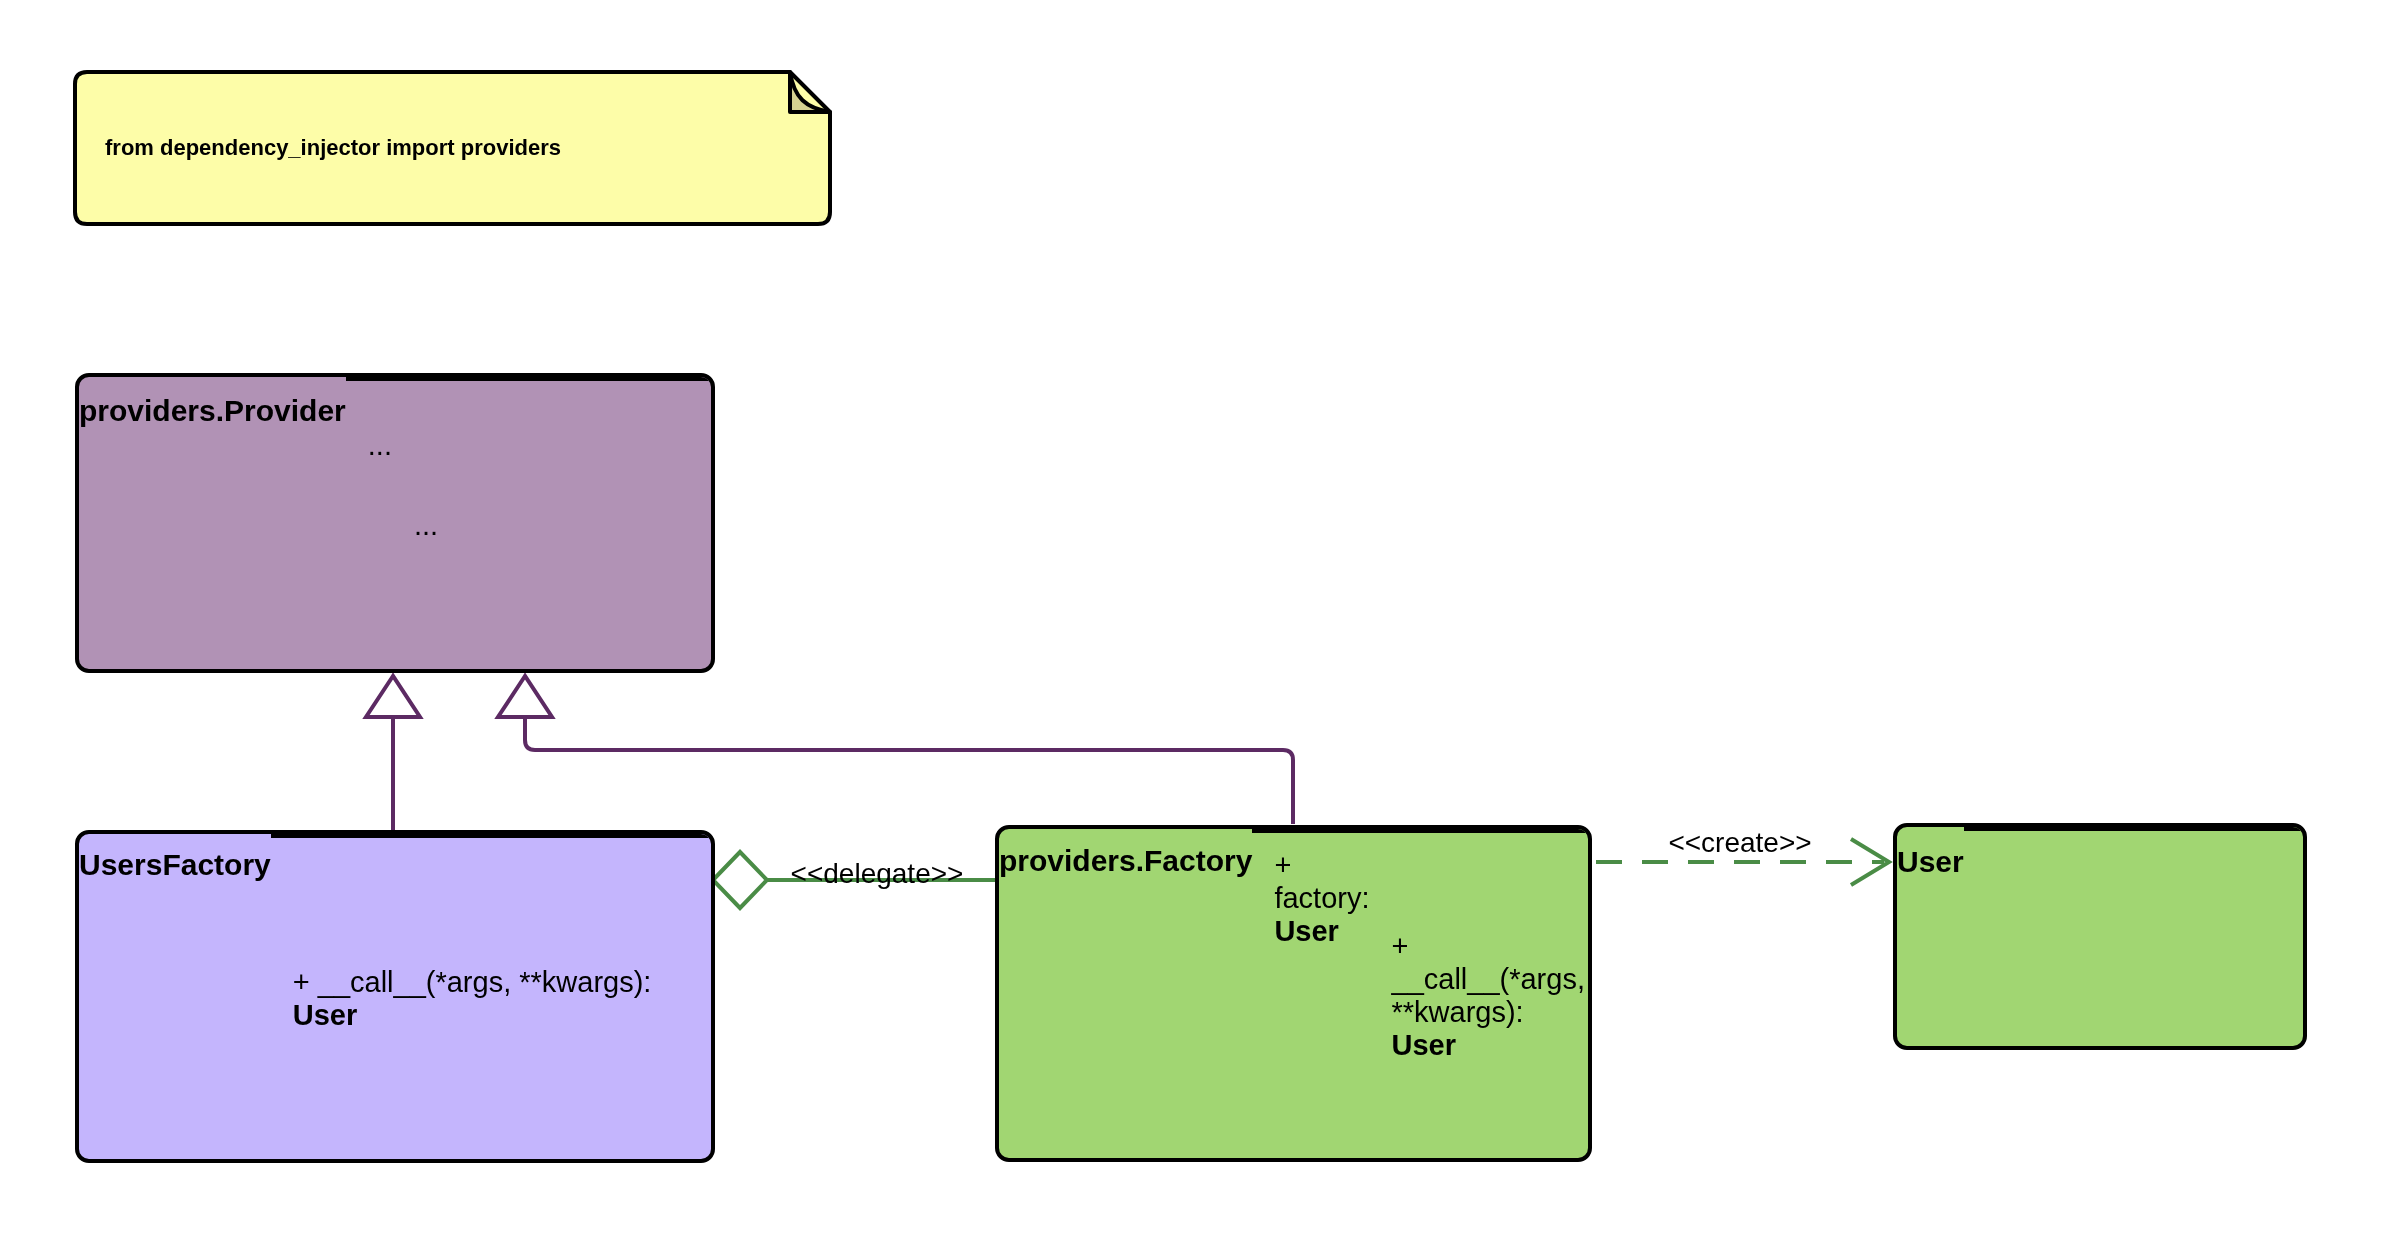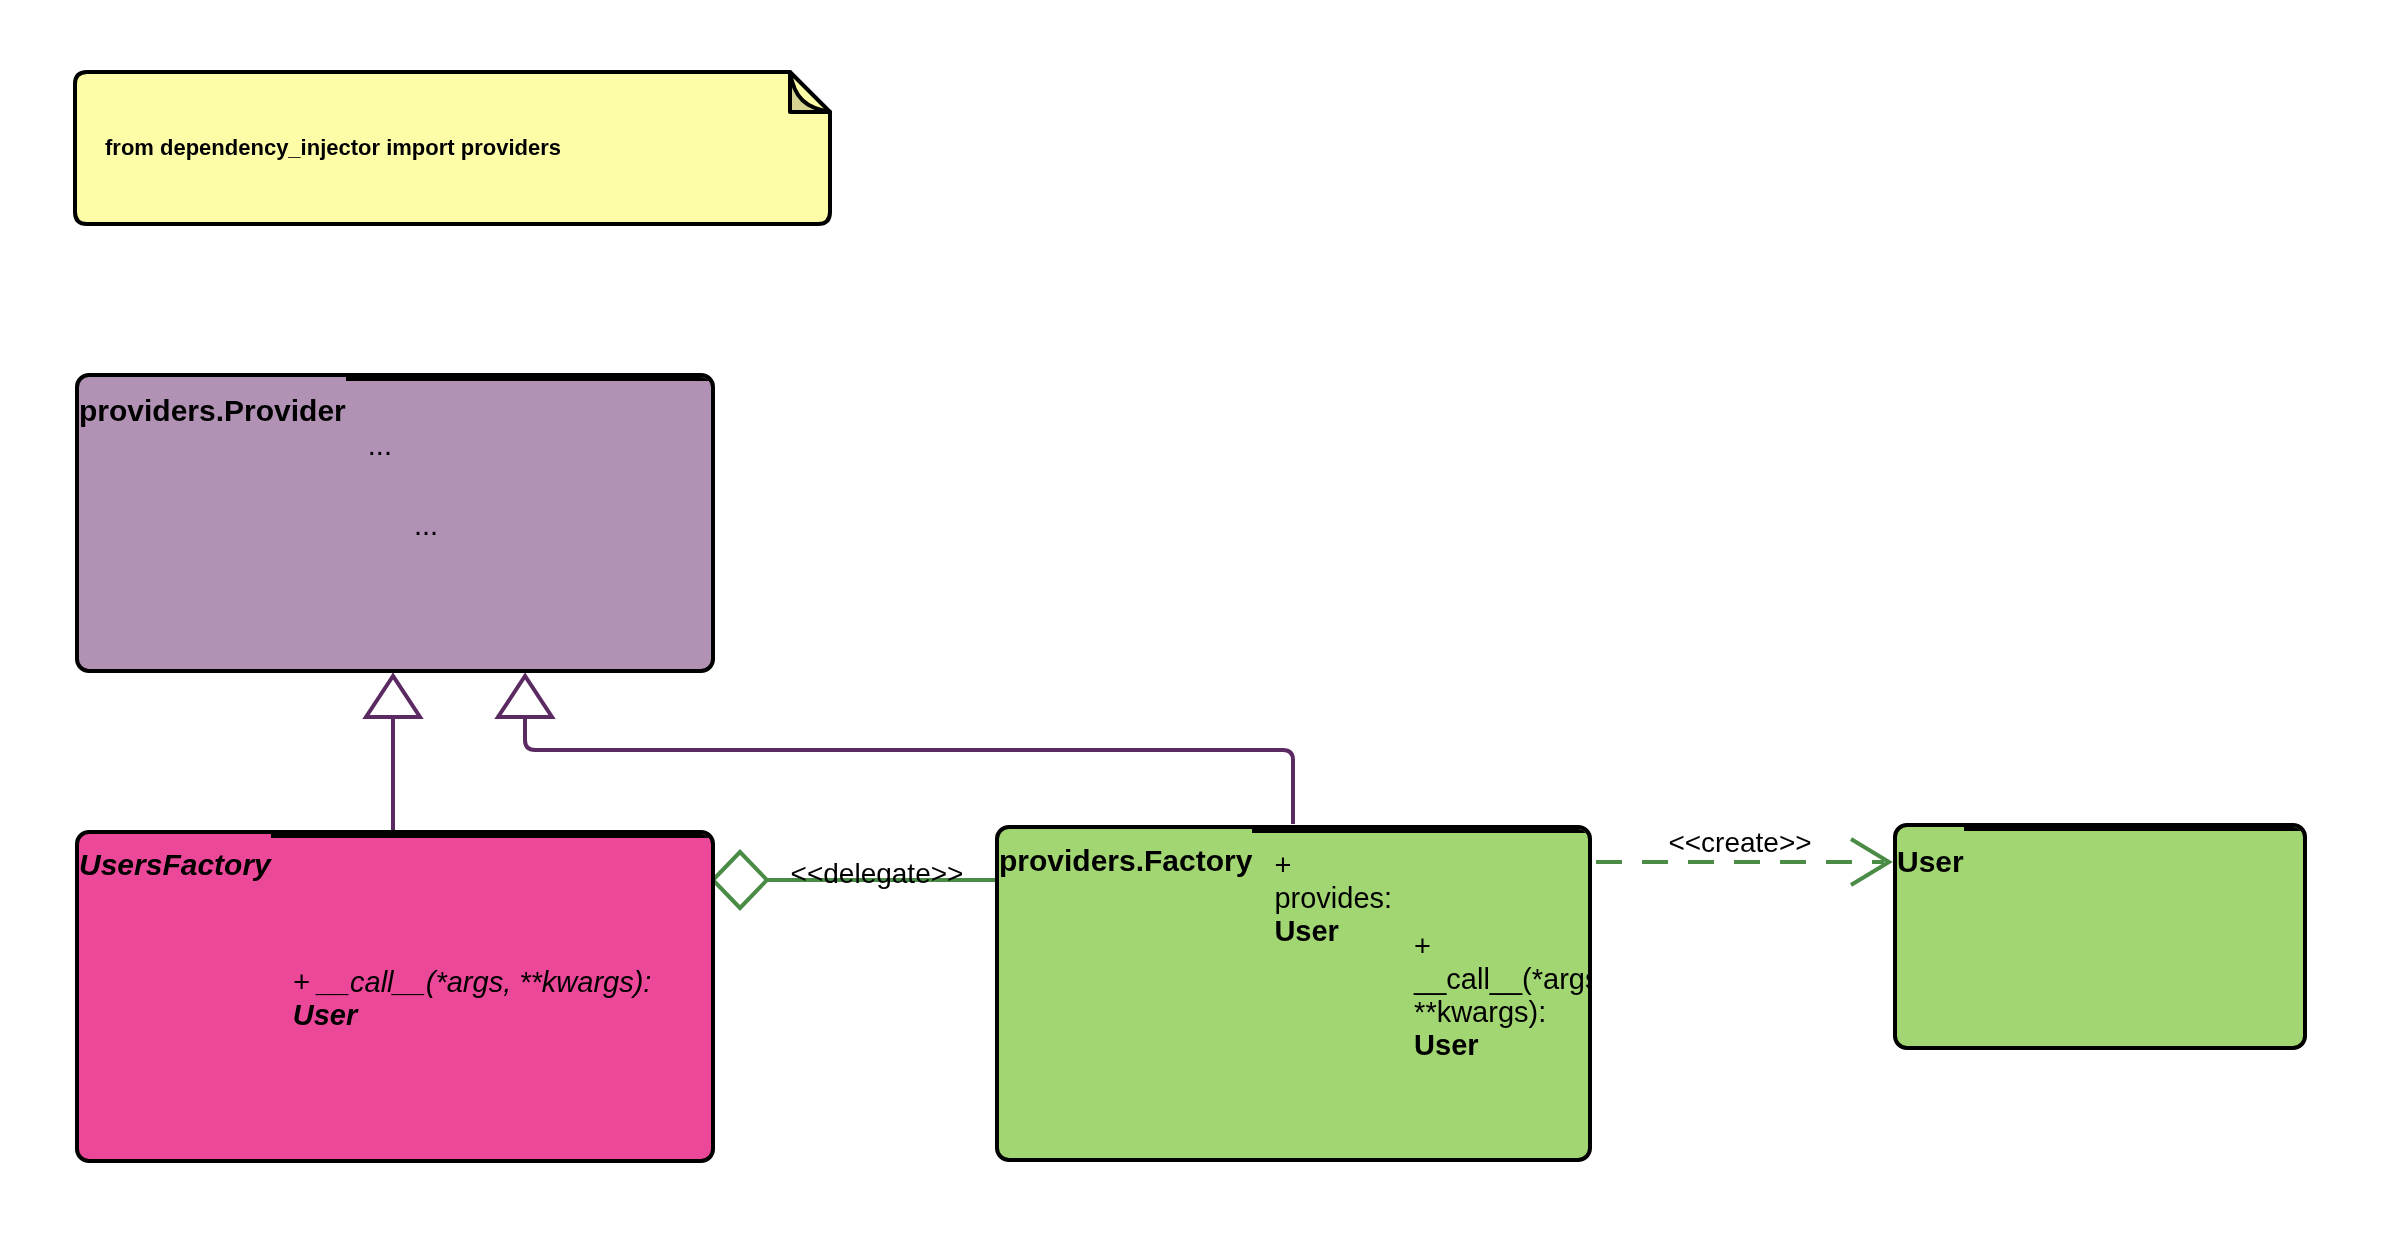--- a/index.html
+++ b/index.html
@@ -37,21 +37,21 @@
     border-top: 4px solid #000000;
     display: flex;
     align-items: center;
     padding-left: 22px;
     font-size: 29px;
   }
   .uml-class .sec.grow { flex: 1 1 auto; }
   .uml-class .sec b { font-weight: 700; }
 
   .fill-provider { background: #b192b5; }
-  .fill-usersfactory { background: #ec4899; font-style: italic; }
+  .fill-usersfactory { background: #c4b5fd; }
   .fill-green { background: #a1d672; }
 
   
   #note-text {
     position: absolute;
     left: 75px; top: 72px; width: 755px; height: 152px;
     display: flex; align-items: center;
     padding-left: 30px;
     box-sizing: border-box;
     font-weight: 700;
@@ -119,21 +119,21 @@
       <span>
         <span>+ __call__(*args, **kwargs): </span><b>User</b>
       </span>
     </div>
   </div>
 
   <div class="uml-class fill-green" style="left:995px; top:825px; width:597px; height:337px;">
     <div class="title" style="height:64px;">providers.Factory</div>
     <div class="sec" style="height:135px;">
       <span>
-        <span>+ provides: </span><b>User</b>
+        <span>+ factory: </span><b>User</b>
       </span>
     </div>
     <div class="sec grow">
       <span>
         <span>+ __call__(*args, **kwargs): </span><b>User</b>
       </span>
     </div>
   </div>
 
   <div class="uml-class fill-green" style="left:1893px; top:823px; width:414px; height:227px;">

